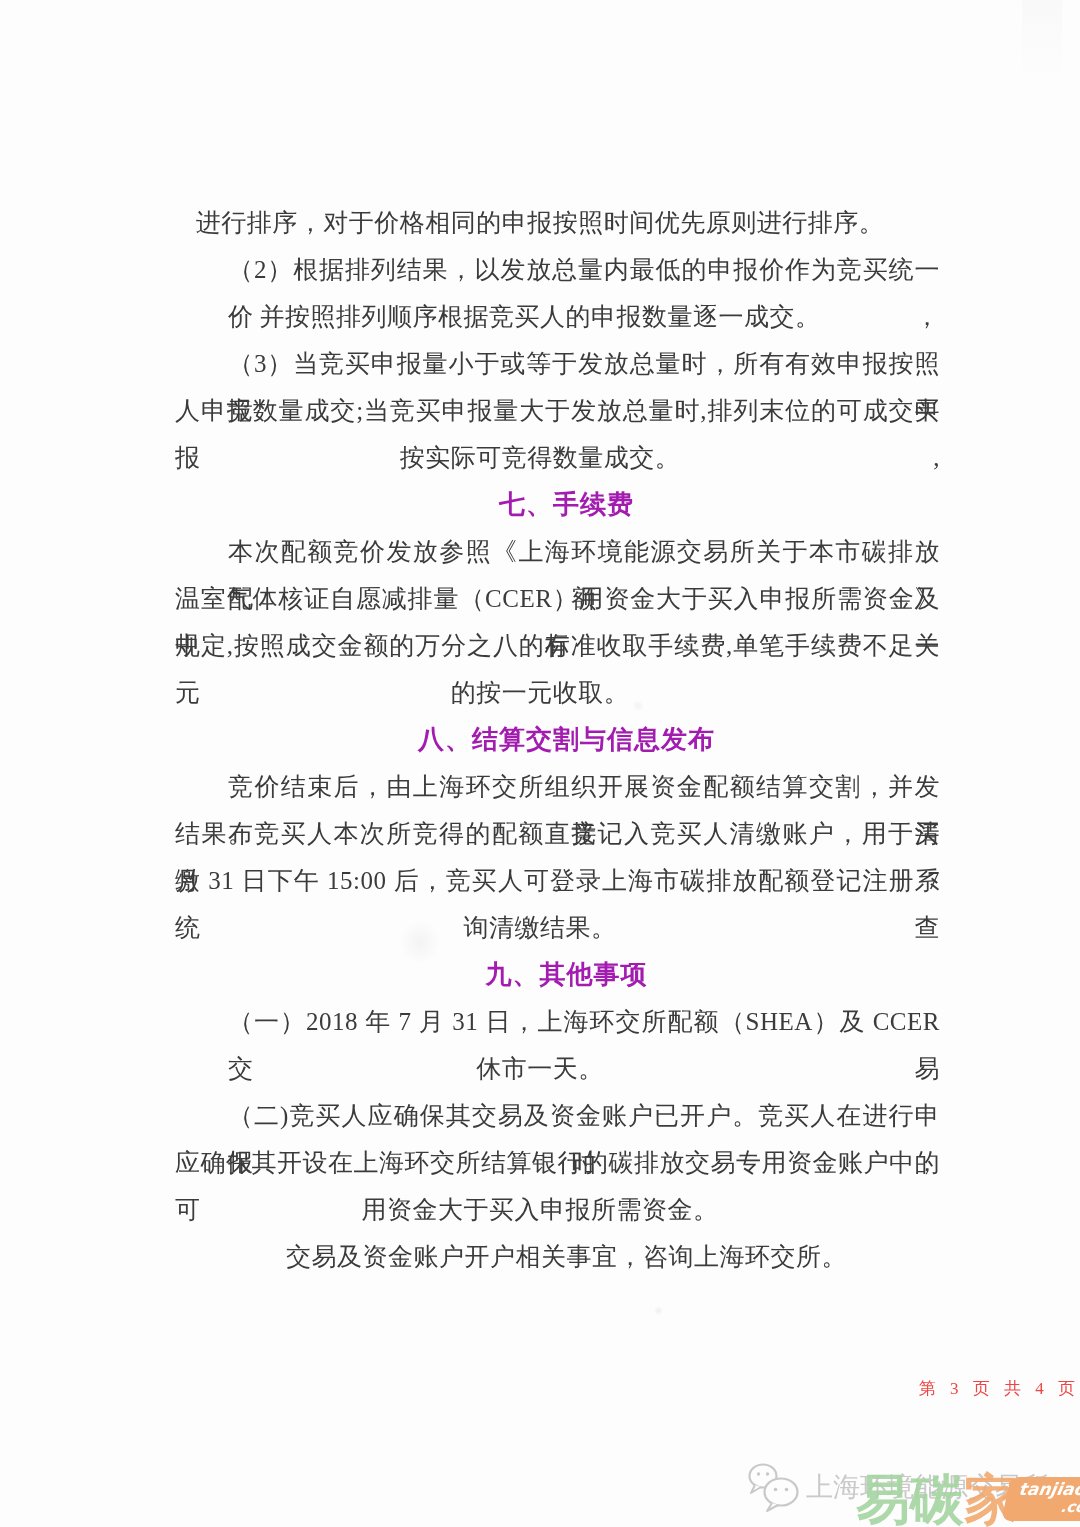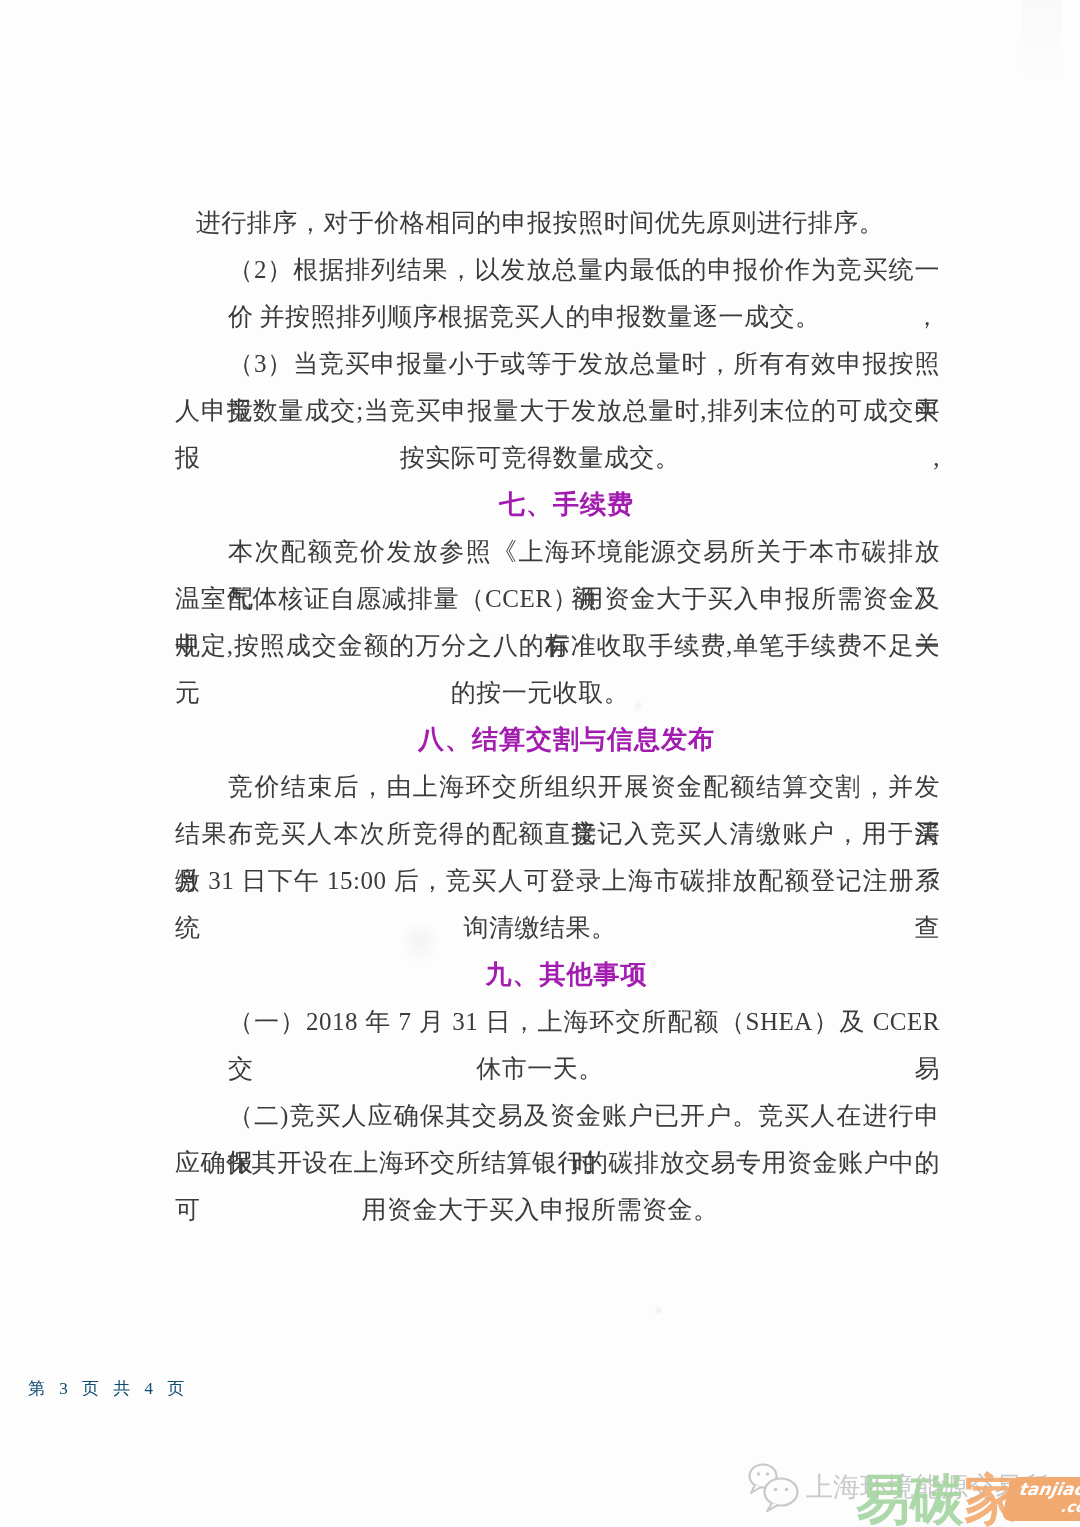--- a/index.html
+++ b/index.html
@@ -37,24 +37,24 @@
   .head{
     font-weight:bold;
     font-size:26px;
     color:#a21caf;
     letter-spacing:1px;
   }
   
   .footer{
     position:absolute;
     left:0;right:0;top:1377px;
-    text-align:left;
+    text-align:right;
     font-size:17px;
     letter-spacing:5px;
-    color:#0c4a6e;
+    color:#ef4444;
     margin-left:28px;
   }
   
   .branding{
     position:absolute;
     left:740px;top:1455px;width:340px;height:72px;
   }
   .wechat-icon{
     position:absolute;left:6px;top:6px;
   }
@@ -123,20 +123,21 @@
     <div class="ln indent full">竞价结束后，由上海环交所组织开展资金配额结算交割，并发布竞买</div>
     <div class="ln full">结果。竞买人本次所竞得的配额直接记入竞买人清缴账户，用于清缴。7</div>
     <div class="ln full">月 31 日下午 15:00 后，竞买人可登录上海市碳排放配额登记注册系统查</div>
     <div class="ln">询清缴结果。</div>
     <div class="ln indent head">九、其他事项</div>
     <div class="ln indent full">（一）2018 年 7 月 31 日，上海环交所配额（SHEA）及 CCER 交易</div>
     <div class="ln">休市一天。</div>
     <div class="ln indent full">（二)竞买人应确保其交易及资金账户已开户。竞买人在进行申报时，</div>
     <div class="ln full">应确保其开设在上海环交所结算银行的碳排放交易专用资金账户中的可</div>
     <div class="ln">用资金大于买入申报所需资金。</div>
+    <div class="ln indent">交易及资金账户开户相关事宜，咨询上海环交所。</div>
   </div>
 
   <div class="footer">第 3 页 共 4 页</div>
 
   <div class="branding">
 
     <span class="wechat-icon">
       <svg width="56" height="56" viewBox="0 0 56 56" fill="none">
         <ellipse cx="17" cy="15" rx="13.5" ry="11.5" stroke="#c9c9c9" stroke-width="2.2"></ellipse>
         <path d="M9 24 L5 32 L15 26" stroke="#c9c9c9" stroke-width="2" fill="#fdfdfd" stroke-linejoin="round"></path>

